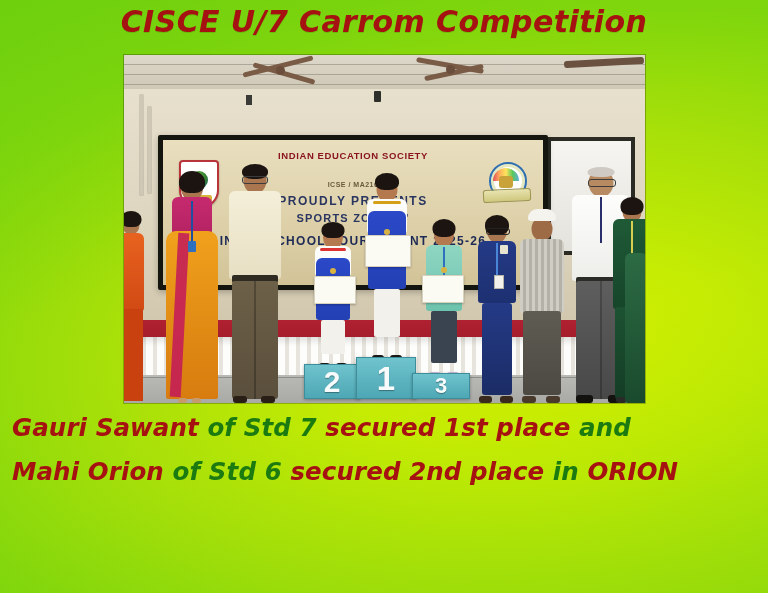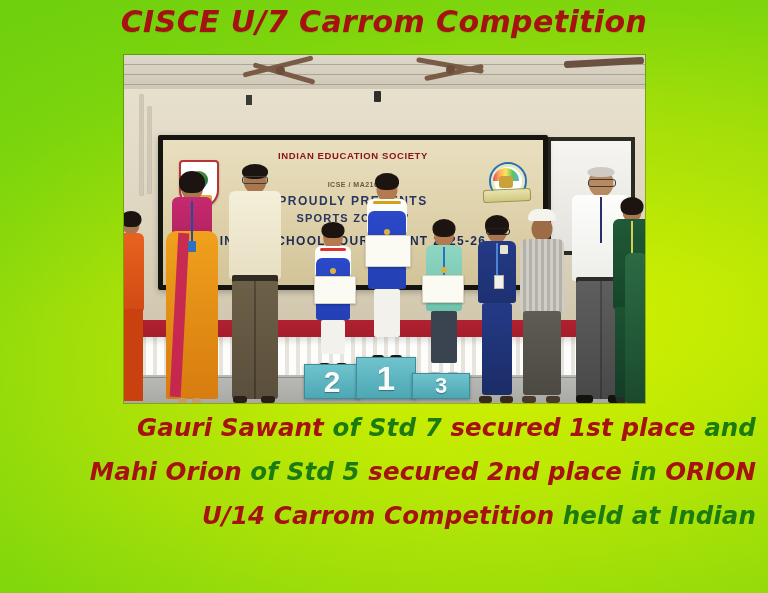--- a/index.html
+++ b/index.html
@@ -128,21 +128,21 @@
   .lany{position:absolute;left:50%;transform:translateX(-50%);width:2px;background:#1e4fa0;}
   .medal{position:absolute;left:50%;transform:translateX(-50%);width:6px;height:6px;border-radius:50%;background:#d9b341;}
   .shoe{position:absolute;bottom:0;width:9px;height:5px;border-radius:3px;background:#1d1b19;}
 
   
   .kid{position:absolute;}
 
   
   .caption{
     position:absolute;left:12px;right:12px;top:406px;
-    text-align:right;z-index:4;
+    text-align:left;z-index:4;
     font-family:"DejaVu Sans", sans-serif;
     font-size:24.5px;font-weight:bold;font-style:italic;
     line-height:44px;letter-spacing:.1px;
   }
   .caption span{white-space:pre;}
   .cr{color:#a61111;}
   .cg{color:#1b7a10;}
 </style>
 </head>
 <body>
@@ -327,20 +327,17 @@
       </div>
     </div>
 
   </div>
 
   <div class="caption">
     <div>
       <span class="cr">Gauri Sawant </span><span class="cg">of Std 7 </span><span class="cr">secured 1st place </span><span class="cg">and</span>
     </div>
     <div>
-      <span class="cr">Mahi Orion </span><span class="cg">of Std 5 </span><span class="cr">secured 2nd place </span><span class="cg">in </span><span class="cr">ORION</span>
-    </div>
-    <div>
-      <span class="cr">U/14 Carrom Competition </span><span class="cg">held at Indian</span>
+      <span class="cr">Mahi Orion </span><span class="cg">of Std 6 </span><span class="cr">secured 2nd place </span><span class="cg">in </span><span class="cr">ORION</span>
     </div>
   </div>
 
 </div>
 
 </body></html>

